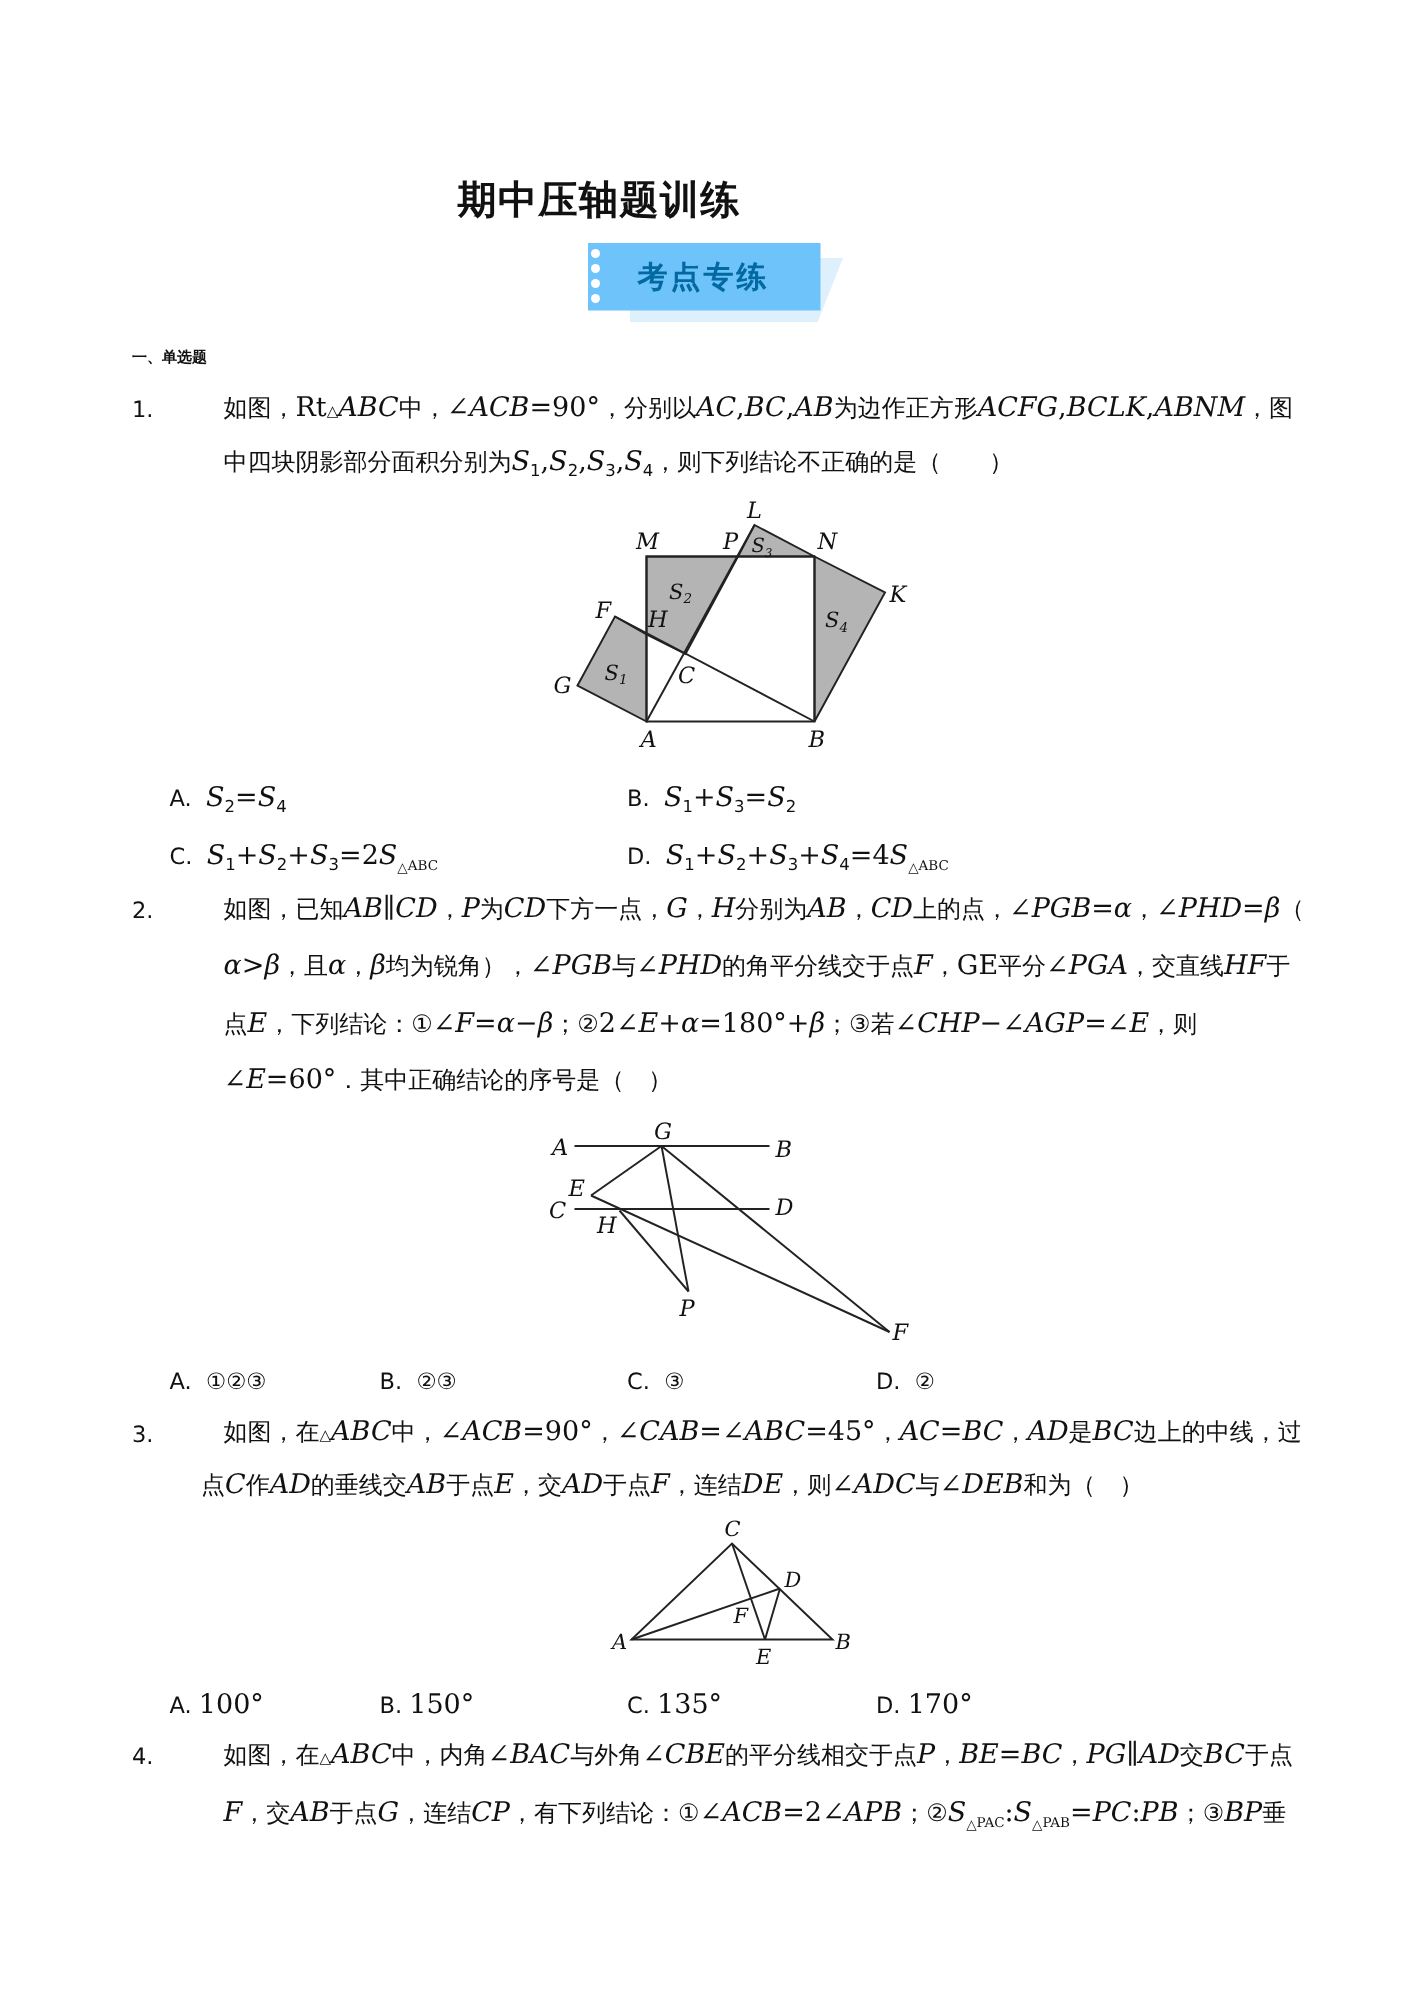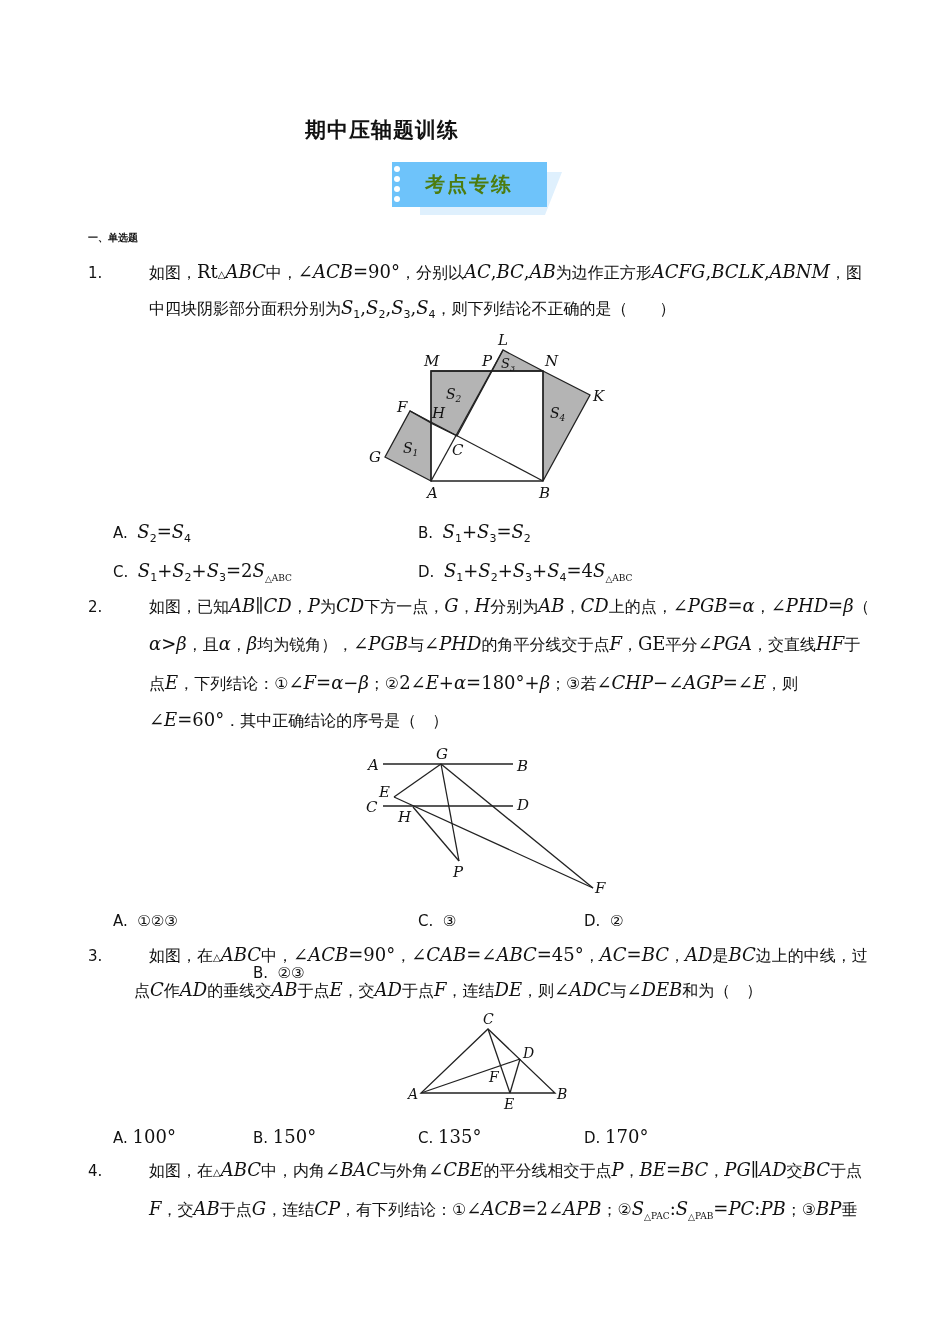--- a/index.html
+++ b/index.html
@@ -1,25 +1,25 @@
 <!DOCTYPE html>
 <html><head>
 <meta charset="utf-8">
 <style>
   html, body { margin: 0; padding: 0; background: #ffffff; }
   body { width: 950px; height: 1344px; position: relative; overflow: hidden;
          font-family: "DejaVu Sans", "Liberation Sans", sans-serif; color: #111; }
   .abs { position: absolute; white-space: nowrap; }
-  .title { left: 305px; top: 116px; font-size: 21px; font-weight: bold; letter-spacing: 1px; }
+  .title { left: 305px; top: 116px; font-size: 26px; font-weight: bold; letter-spacing: 1px; }
   .banner-shadow { left: 420px; top: 172px; width: 142px; height: 43px; background: #dff0fd;
                    clip-path: polygon(0 0, 100% 0, 88% 100%, 0 100%); }
   .banner { left: 392px; top: 162px; width: 155px; height: 45px; background: #6ec3fa; }
   .banner-dots { left: 394px; top: 166px; width: 10px; height: 38px; }
   .banner-dots span { display: block; width: 6px; height: 6px; background: #fff; border-radius: 50%; margin: 0 0 4px 0; }
-  .banner-text { left: 425px; top: 171px; font-size: 20px; font-weight: bold; color: #4d7c0f; letter-spacing: 2px; }
+  .banner-text { left: 425px; top: 171px; font-size: 20px; font-weight: bold; color: #0369a1; letter-spacing: 2px; }
   .section { left: 88px; top: 231px; font-size: 10px; font-weight: bold; }
   .qnum { font-size: 15px; }
   .q { font-size: 16px; line-height: 20px; margin-left: 36px; }
   .m { font-family: "DejaVu Serif", "Liberation Serif", serif; font-style: italic; font-size: 18px; }
   .mr { font-family: "DejaVu Serif", "Liberation Serif", serif; font-size: 18px; }
   .sub { font-size: 11px; vertical-align: -4px; font-style: normal; }
   .tiny { font-size: 9px; vertical-align: -5px; }
   .opt { font-size: 15px; }
   svg text { font-family: "DejaVu Serif", "Liberation Serif", serif; font-style: italic; }
 </style>
@@ -106,21 +106,21 @@
     <text x="379" y="797">E</text>
     <text x="366" y="812">C</text>
     <text x="517" y="810">D</text>
     <text x="398" y="822">H</text>
     <text x="453" y="877">P</text>
     <text x="595" y="893">F</text>
   </g>
 </svg>
 
 <div class="abs opt" style="left:113px;top:912px"><span>A.</span>&nbsp; <span>①②③</span></div>
-<div class="abs opt" style="left:253px;top:964px"><span>B.</span>&nbsp; <span>②③</span></div>
+<div class="abs opt" style="left:253px;top:912px"><span>B.</span>&nbsp; <span>②③</span></div>
 <div class="abs opt" style="left:418px;top:912px"><span>C.</span>&nbsp; <span>③</span></div>
 <div class="abs opt" style="left:584px;top:912px"><span>D.</span>&nbsp; <span>②</span></div>
 
 <div class="abs qnum" style="left:88px;top:947px">3.</div>
 <div class="abs q" style="left:113px;top:945px">如图，在<span style="font-size:10px">△</span><span class="m">ABC</span>中，<span class="mr">∠</span><span class="m">ACB</span><span class="mr">=90°</span>，<span class="mr">∠</span><span class="m">CAB</span><span class="mr">=∠</span><span class="m">ABC</span><span class="mr">=45°</span>，<span class="m">AC</span><span class="mr">=</span><span class="m">BC</span>，<span class="m">AD</span>是<span class="m">BC</span>边上的中线，过</div>
 <div class="abs q" style="left:98px;top:980px">点<span class="m">C</span>作<span class="m">AD</span>的垂线交<span class="m">AB</span>于点<span class="m">E</span>，交<span class="m">AD</span>于点<span class="m">F</span>，连结<span class="m">DE</span>，则<span class="mr">∠</span><span class="m">ADC</span>与<span class="mr">∠</span><span class="m">DEB</span>和为（　）</div>
 
 <svg class="abs" style="left:0;top:0" width="950" height="1344">
   <g stroke="#222" stroke-width="1.3" fill="none">
     <polygon points="421,1093 555,1093 488,1029"></polygon>

